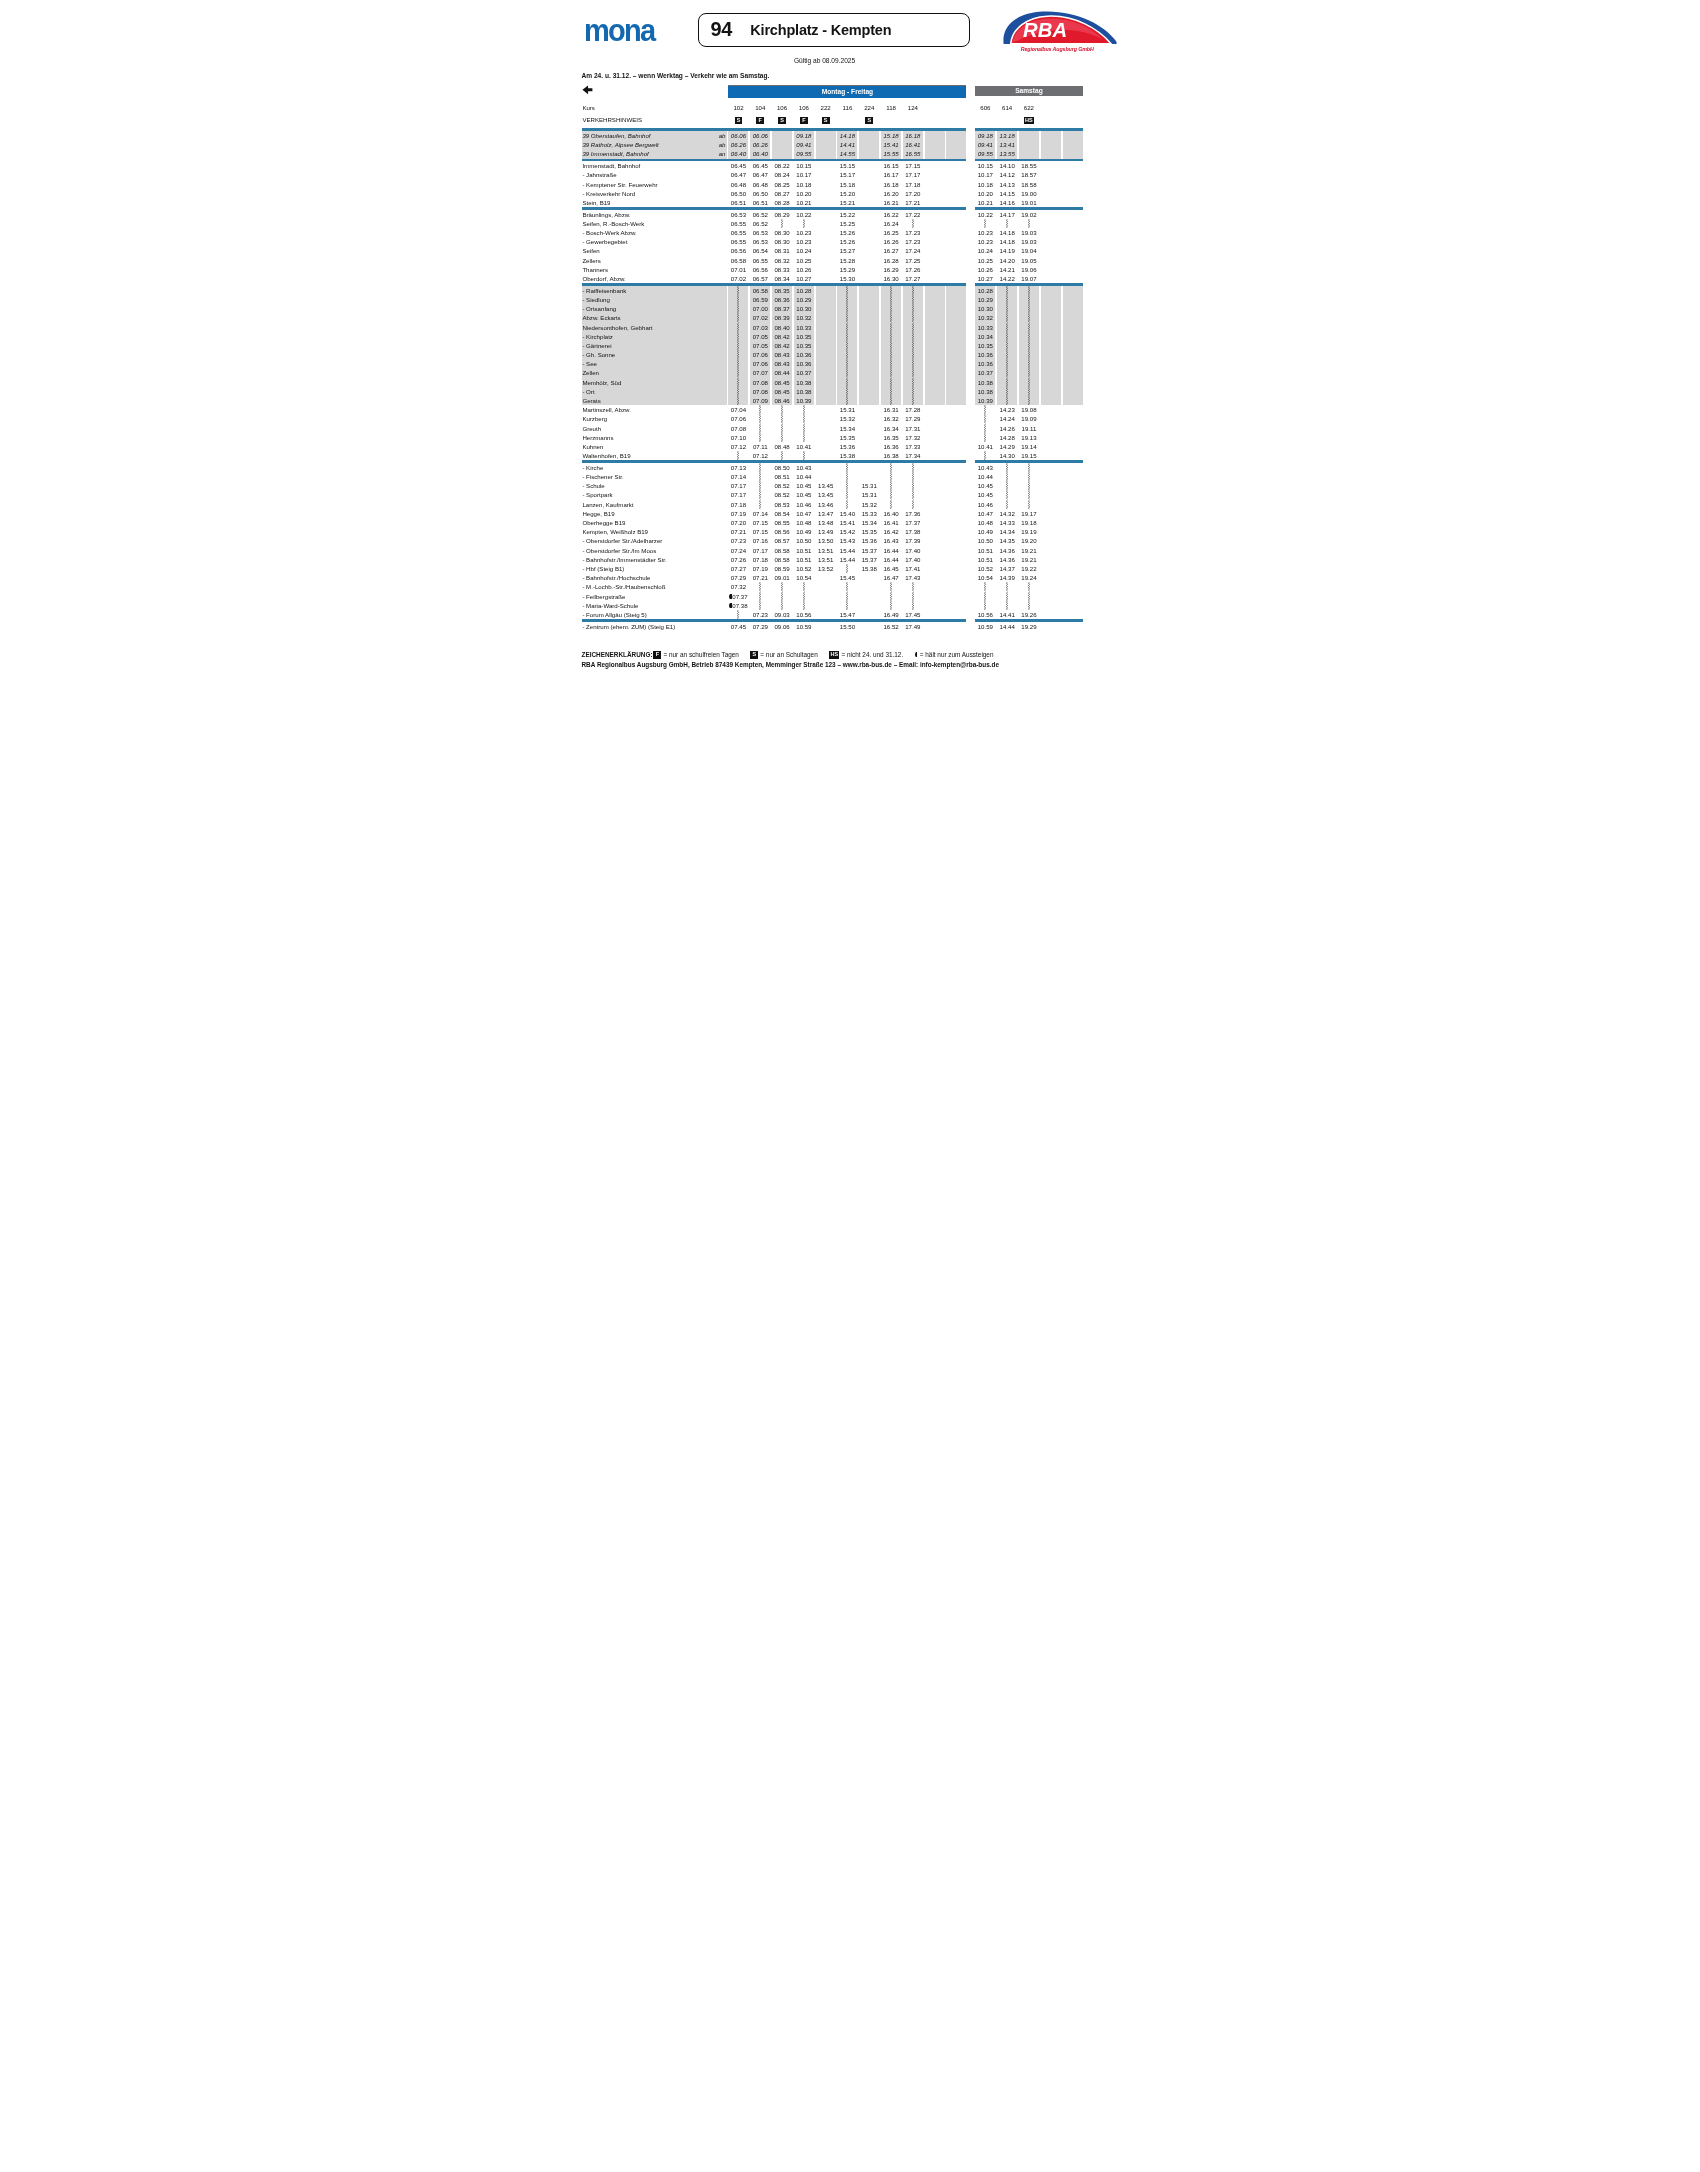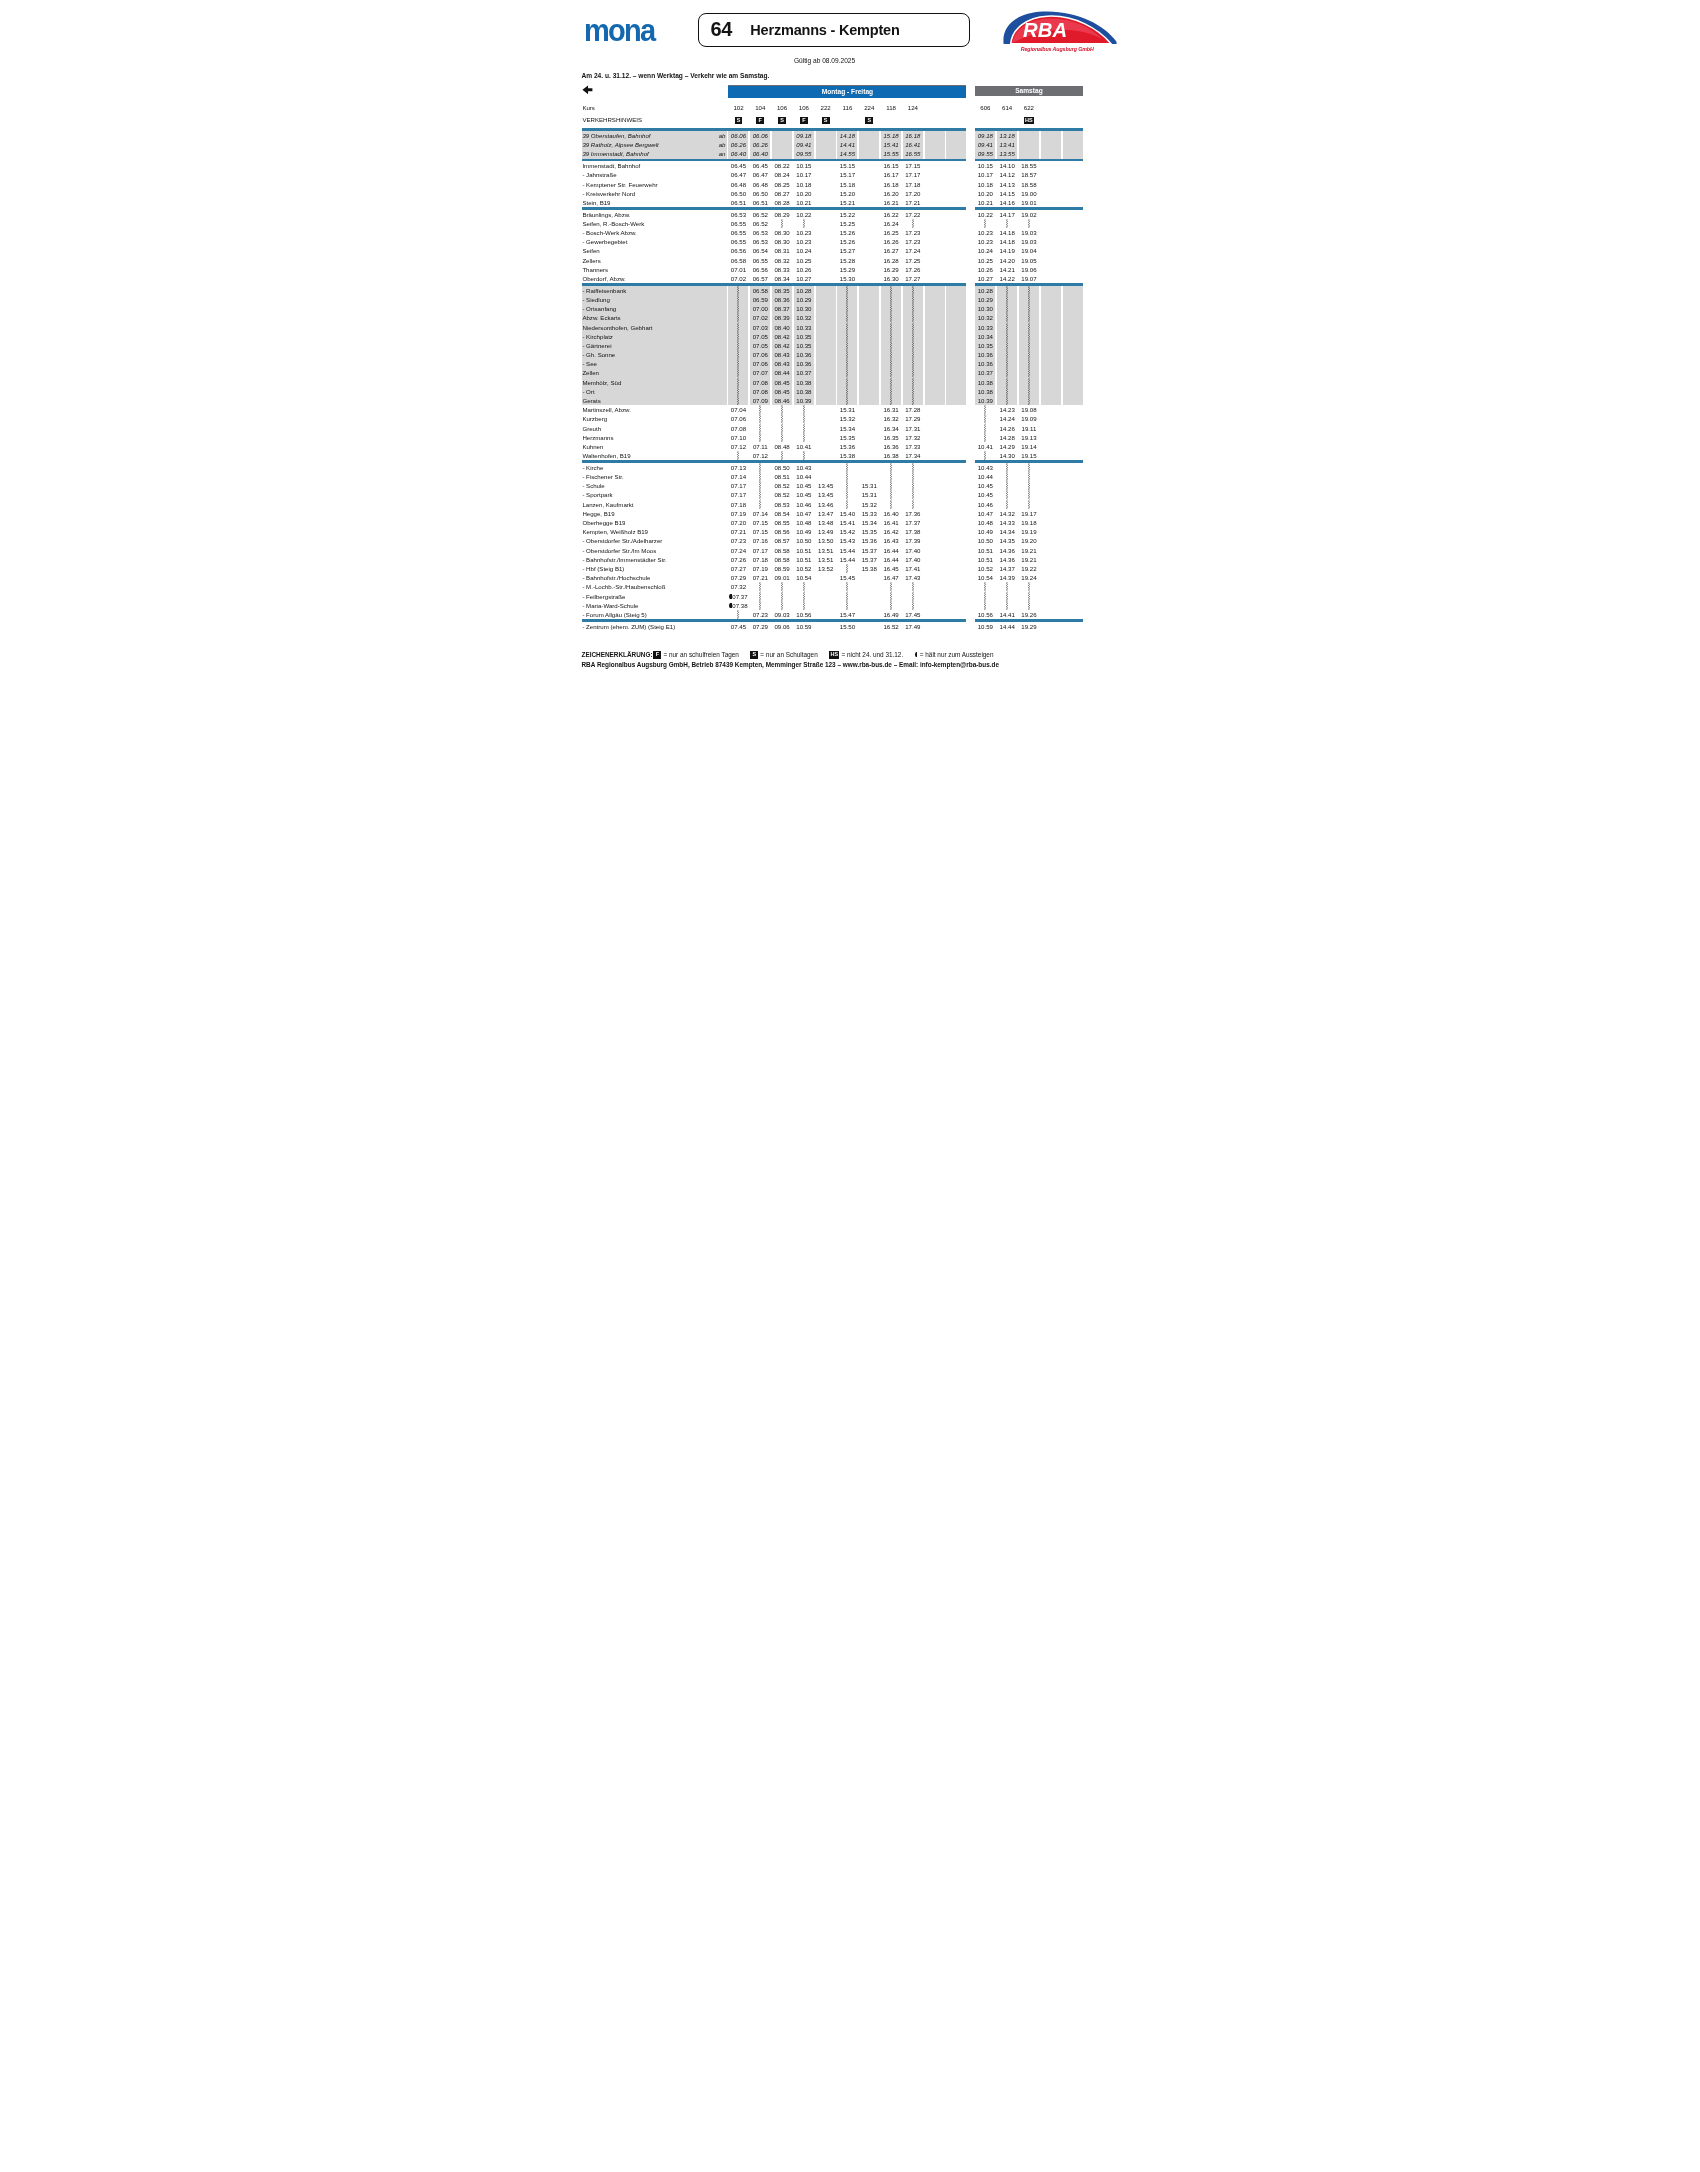--- a/index.html
+++ b/index.html
@@ -64,22 +64,22 @@
   .footer{font-size:6.4px;font-weight:bold;margin-top:2.6px;}
 </style>
 </head>
 <body>
 
 <div class="page">
 
   <div class="hdr">
     <div class="mona">mona</div>
     <div class="linebox">
-      <span class="linenum">64</span>
-      <span class="route">Herzmanns - Kempten</span>
+      <span class="linenum">94</span>
+      <span class="route">Kirchplatz - Kempten</span>
     </div>
     <div class="rba">
       <svg width="132" height="39" viewBox="0 0 300 100">
         <path d="M8 92 C2 44 44 12 108 9 C192 5 266 42 297 86 L298 92 Z" fill="#1d4f9e"></path>
         <path d="M26 92 C30 52 68 24 120 21 C190 17 252 54 284 92 Z" fill="#e01a2b" stroke="#ffffff" stroke-width="4"></path>
         <path d="M30 90 C36 54 72 30 122 27 C178 24 230 48 262 80 C200 48 120 44 30 90 Z" fill="#f2536a" opacity="0.55"></path>
         <text x="58" y="74" font-family="Liberation Sans, sans-serif" font-size="52" font-weight="bold" font-style="italic" fill="#ffffff">RBA</text>
       </svg>
       <div class="rba-sub">Regionalbus Augsburg GmbH</div>
     </div>

